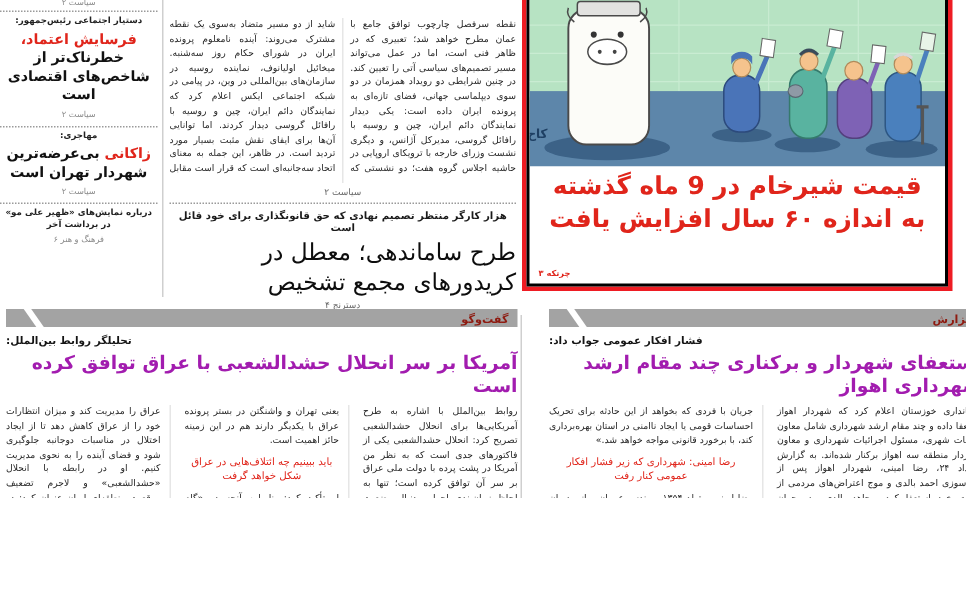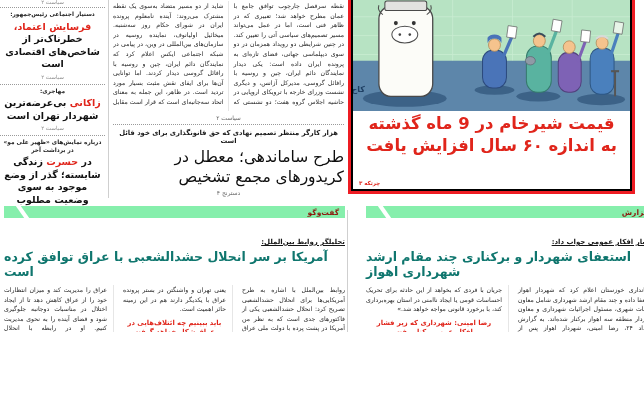--- a/index.html
+++ b/index.html
@@ -13,21 +13,21 @@
   .teaser-kicker{font-size:5.8px;font-weight:bold;line-height:1.3;color:#222;}
   .teaser-head{font-size:9.5px;font-weight:bold;line-height:1.32;margin-top:2px;color:#111;}
   .teaser-section{font-size:5.5px;color:#8a8a8a;margin-top:3px;}
   .teaser-top-label{font-size:5.5px;color:#8a8a8a;text-align:center;padding:0 0 2px;
                     border-bottom:1.5px dotted #9a9a9a;margin-top:-1px;}
   .vrule{position:absolute;background:#cfcfcf;width:1px;}
   #vrule-top{left:108px;top:0;height:198px;}
   #vrule-bottom{left:347px;top:210px;height:194px;}
 
   
-  #mid{position:absolute;left:113px;top:1px;width:231px;}
+  #mid{position:absolute;left:113px;top:12px;width:231px;}
   .mid-body{column-count:2;column-gap:10px;column-rule:1px solid #e6e6e6;
             font-size:6.2px;line-height:1.55;text-align:justify;height:110px;overflow:hidden;color:#262626;}
   .mid-plabel{text-align:center;font-size:6px;color:#666;margin-top:3px;}
   .dotted{border-top:1.5px dotted #9a9a9a;margin:3px 0 4px;}
   .san-kicker{text-align:center;font-size:6.8px;font-weight:bold;color:#1a1a1a;}
   .san-head{font-size:15.5px;font-weight:normal;line-height:1.3;color:#0d0d0d;margin-top:2px;}
   .san-label{text-align:center;font-size:6px;color:#666;margin-top:2px;}
 
   
   #cartoon-box{position:absolute;left:348px;top:-5px;width:287px;height:199px;
@@ -35,29 +35,29 @@
   #cartoon-inner{margin:0;border:2px solid #000000;height:calc(100% - 4px);position:relative;overflow:hidden;}
   #cartoon-art{display:block;width:100%;height:111px;}
   .cartoon-caption{font-size:6.8px;font-weight:bold;text-align:center;margin-top:2px;color:#111;padding:0 4px;}
   .cartoon-head{color:#e0251b;font-size:16.5px;font-weight:bold;text-align:center;line-height:1.35;margin-top:2px;}
   .cartoon-pagelabel{position:absolute;left:6px;bottom:3px;font-size:5.5px;font-weight:bold;color:#e0251b;}
 
   
   .section{position:absolute;top:206px;}
   #section-interview{left:4px;width:341px;height:198px;}
   #section-report{left:366px;width:288px;height:198px;}
-  .bar{height:12px;background:#86efac;position:relative;}
+  .bar{height:12px;background:#a3a3a3;position:relative;}
   .bar-label{position:absolute;right:6px;top:1.5px;font-size:7.5px;font-weight:bold;color:#8e1a10;}
   .bar-slash{position:absolute;left:16px;top:-1px;width:5px;height:14px;background:#fff;transform:skewX(35deg);}
-  .sec-kicker{text-align:right;font-size:7px;font-weight:bold;margin-top:20px;color:#151515;text-decoration:underline;}
-  .sec-head{text-align:left;font-size:12.5px;font-weight:bold;margin-top:3px;color:#0f766e;}
+  .sec-kicker{text-align:left;font-size:7px;font-weight:bold;margin-top:5px;color:#151515;}
+  .sec-head{text-align:right;font-size:12.5px;font-weight:bold;margin-top:3px;color:#a21caf;}
   .bcols{display:flex;gap:9px;margin-top:6px;height:150px;overflow:hidden;}
   .bcol{flex:1;font-size:6.2px;line-height:1.55;text-align:justify;color:#262626;}
   .bcol:not(:first-child){border-right:1px solid #e6e6e6;padding-right:6px;}
-  .subhead{color:#e0251b;font-weight:bold;font-size:6.8px;text-align:center;line-height:1.4;margin:5px 2px;}
+  .subhead{color:#e0251b;font-weight:normal;font-size:6.8px;text-align:center;line-height:1.4;margin:5px 2px;}
 
   
   #news-photo{position:absolute;left:84px;top:154px;width:112px;height:60px;border:1px solid #8f8f8f;
               background:linear-gradient(#b9bec4 0 32%,#979aa0 32% 58%,#5c5852 58% 100%);overflow:hidden;}
   #photo-sign{position:absolute;left:3px;top:3px;width:62%;height:11px;background:#f2c21c;
               color:#cf2a1d;font-size:5.5px;font-weight:bold;text-align:center;line-height:11px;
               border:1px solid #b98c00;box-sizing:border-box;}
   #photo-smoke{position:absolute;right:8%;top:22%;width:48%;height:70%;
                background:radial-gradient(closest-side,#f0f0ee 0%,rgba(240,240,238,0) 75%);}
 </style>
@@ -77,21 +77,20 @@
 
 
     <div class="teaser">
       <div class="teaser-kicker"><span>مهاجری:</span><span class="red"></span><span></span></div>
       <div class="teaser-head"><span></span><span class="red">زاکانی</span><span> بی‌عرضه‌ترین شهردار تهران است</span></div>
       <div class="teaser-section">سیاست ۲</div>
     </div>
 
     <div class="teaser" style="border-bottom:none">
       <div class="teaser-kicker"><span>درباره نمایش‌های «ظهیر علی مو» در برداشت آخر</span><span class="red"></span><span></span></div>
-      <div class="teaser-head"><span>در </span><span class="red">حسرت</span><span> زندگی شایسته؛ گذر از وضع موجود به سوی وضعیت مطلوب</span></div>
       <div class="teaser-section">فرهنگ و هنر ۶</div>
     </div>
   </div>
 
   <div class="vrule" id="vrule-top"></div>
 
   <div id="mid">
     <div class="mid-body">
       <span>نقطه سرفصل چارچوب توافق جامع با عمان مطرح خواهد شد؛ تعبیری که در ظاهر فنی است، اما در عمل می‌تواند مسیر تصمیم‌های سیاسی آتی را تعیین کند. در چنین شرایطی دو رویداد همزمان در دو سوی دیپلماسی جهانی، فضای تازه‌ای به پرونده ایران داده است: یکی دیدار نمایندگان دائم ایران، چین و روسیه با رافائل گروسی، مدیرکل آژانس، و دیگری نشست وزرای خارجه با ترویکای اروپایی در حاشیه اجلاس گروه هفت؛ دو نشستی که شاید از دو مسیر متضاد به‌سوی یک نقطه مشترک می‌روند: آینده نامعلوم پرونده ایران در شورای حکام روز سه‌شنبه. میخائیل اولیانوف، نماینده روسیه در سازمان‌های بین‌المللی در وین، در پیامی در شبکه اجتماعی ایکس اعلام کرد که نمایندگان دائم ایران، چین و روسیه با رافائل گروسی دیدار کردند.</span>
       <span>اما توانایی آن‌ها برای ایفای نقش مثبت بسیار مورد تردید است. در ظاهر، این جمله به معنای اتحاد سه‌جانبه‌ای است که قرار است مقابل غرب بایستد؛ اما واقعیت پیچیده‌تر از یک جبهه‌بندی ساده است. این نشست زمانی برگزار شد که تنها چند ساعت پیش از آن وزرای خارجه آلمان، فرانسه و انگلیس در حاشیه نشست گروه هفت درباره برنامه هسته‌ای ایران رایزنی کرده بودند. وزارت خارجه آلمان در پیامی رسمی اعلام کرد که «یوهان وادفول» در گفت‌وگو با همتایان فرانسوی و انگلیسی خود گفته «پس از فعال‌سازی اسنپ‌بک، همچنان بر عهده ایران است که شفافیت واقعی در مورد برنامه هسته‌ای خود را تضمین کند.» در نتیجه در یک روز، دو محور متقارن اما منعطف در برابر یکدیگر قرار گرفتند.</span>

